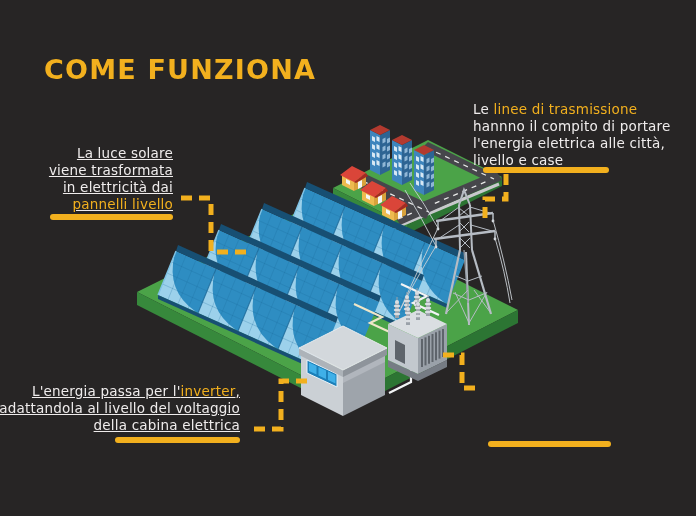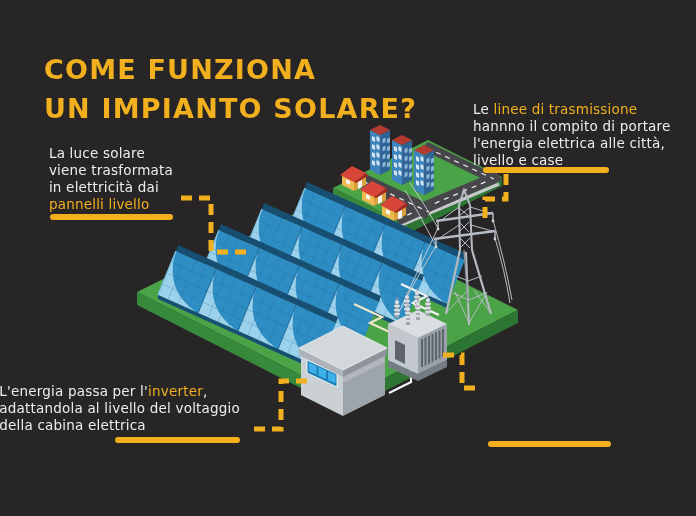--- a/index.html
+++ b/index.html
@@ -4,21 +4,21 @@
 <style>
   html,body{margin:0;padding:0;background:#272525;}
   #stage{position:relative;width:696px;height:516px;overflow:hidden;
          background:var(--bg,#272525);font-family:"DejaVu Sans",sans-serif;}
   #illus{position:absolute;left:0;top:0;}
   #title{position:absolute;left:44px;top:26px;font-weight:bold;font-size:27px;
          line-height:39px;color:var(--accent);letter-spacing:1.2px;white-space:nowrap;margin-top:24px;}
   .callout{position:absolute;font-size:13.5px;line-height:17px;color:var(--text);
            letter-spacing:0.2px;}
   .callout .cl{white-space:nowrap;}
-  .callout.ra{}
+  .callout.ra{text-align:right;text-decoration:underline;}
   .hl{color:var(--accent);}
   .bar{position:absolute;height:6px;background:var(--accent);border-radius:3px;}
 </style>
 </head>
 <body>
 
 <div id="stage">
 
   <svg id="illus" width="696" height="516" viewBox="0 0 696 516">
       <g>
@@ -372,21 +372,20 @@
       <g>
         <path d="M181,198 L211,198 L211,252 L246,252" fill="none" stroke="#F2B01E" stroke-width="5" stroke-dasharray="11 7"></path>
         <path d="M506,174 L506,199 L485,199 L485,222" fill="none" stroke="#F2B01E" stroke-width="5" stroke-dasharray="11 7"></path>
         <path d="M307,381 L281,381 L281,429 L250,429" fill="none" stroke="#F2B01E" stroke-width="5" stroke-dasharray="11 7"></path>
         <path d="M443,355 L462,355 L462,388 L482,388" fill="none" stroke="#F2B01E" stroke-width="5" stroke-dasharray="11 7"></path>
       </g>
     </svg>
 
   <div id="title">
     <div>COME FUNZIONA</div>
-    <div>UN IMPIANTO SOLARE?</div>
   </div>
 
   <div class="callout ra" style="top:145px;right:523px;">
     <div class="cl">La luce solare</div>
     <div class="cl">viene trasformata</div>
     <div class="cl">in elettricità dai</div>
     <div class="cl"><span class="hl">pannelli livello</span></div>
   </div>
   <div class="bar" style="left:50px;top:214px;width:123px;"></div>
 

